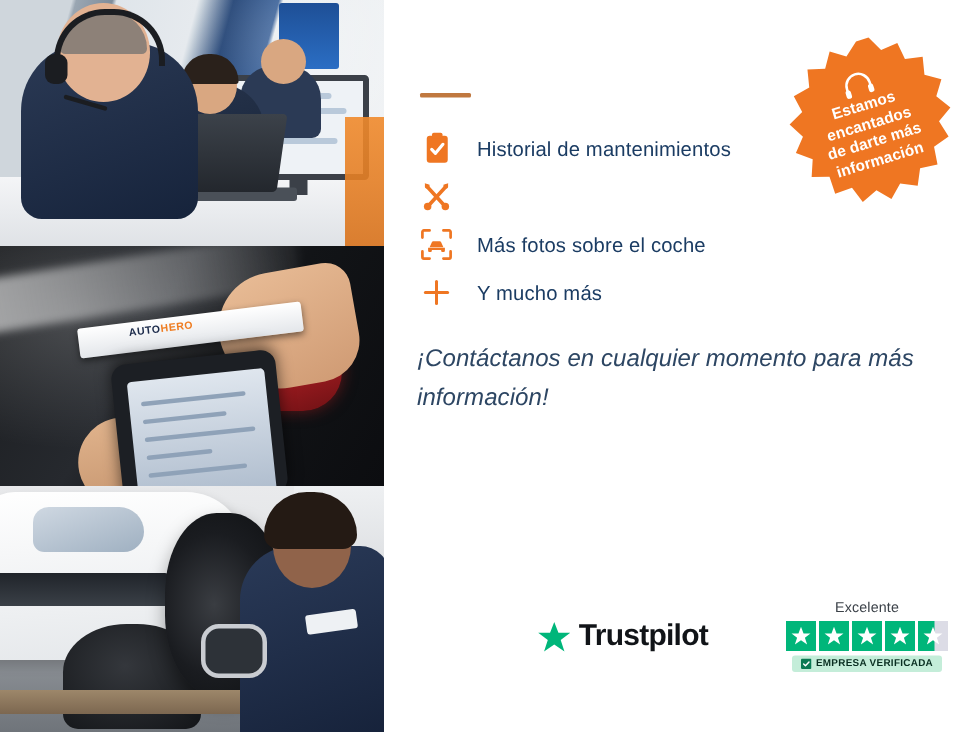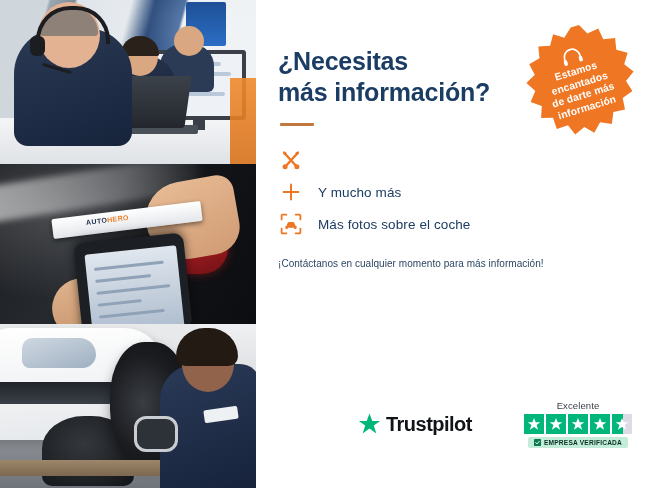--- a/index.html
+++ b/index.html
@@ -78,38 +78,38 @@
     font-size:25px;line-height:1.22;font-weight:700;color:#1b3c63;
     letter-spacing:-.2px;margin:0;max-width:230px;
   }
   .rule{width:34px;height:3px;background:#c0783f;margin:16px 0 0 2px;border-radius:1px;}
 
   .features{list-style:none;margin:18px 0 0 0;padding:0;}
   .feature{display:flex;align-items:center;height:32px;}
   .feature .ico{width:26px;height:26px;flex:0 0 26px;display:flex;align-items:center;justify-content:center;margin-right:14px;}
   .feature .txt{font-size:13.5px;color:#1b3c63;font-weight:400;letter-spacing:.1px;}
 
-  .contact{margin:16px 0 0 0;font-size:10px;line-height:1.65;color:#2d4663;letter-spacing:.05px;}
+  .contact{margin:16px 0 0 0;font-size:16px;line-height:1.65;color:#2d4663;letter-spacing:.05px;font-style:italic;}
 
   
   .badge{
     position:absolute;right:14px;top:24px;width:114px;height:114px;
     display:flex;align-items:center;justify-content:center;
   }
   .badge svg.star-shape{position:absolute;inset:0;width:114px;height:114px;}
   .badge .badge-inner{position:relative;transform:rotate(-17deg);text-align:center;width:96px;}
   .badge .headset{display:block;margin:0 auto 1px auto;}
   .badge .btxt{
     font-size:10.3px;line-height:1.22;font-weight:700;color:#ffffff;
     letter-spacing:.1px;
   }
 
   
   .tp{position:absolute;right:18px;bottom:40px;display:flex;align-items:center;gap:12px;}
-  .tp-logo{display:flex;align-items:center;gap:5px;}
+  .tp-logo{display:flex;align-items:flex-end;gap:5px;}
   .tp-logo .name{font-size:20px;font-weight:700;color:#111418;letter-spacing:-.5px;}
   .tp-right{display:flex;flex-direction:column;align-items:center;gap:3px;padding-left:40px;}
   .tp-excelente{font-size:9.5px;color:#3b4148;letter-spacing:.1px;}
   .stars{display:flex;gap:2px;}
   .star-box{width:20px;height:20px;background:#00b67a;display:flex;align-items:center;justify-content:center;position:relative;overflow:hidden;}
   .star-box.half{background:#dcdce6;}
   .star-box.half .fillhalf{position:absolute;left:0;top:0;width:55%;height:100%;background:#00b67a;}
   .star-box svg{position:relative;z-index:2;}
   .verified{
     display:flex;align-items:center;gap:3px;background:#c4edd9;
@@ -179,71 +179,77 @@
       <div class="mech"></div>
       <div class="mhead"></div>
       <div class="mhair"></div>
       <div class="logo"></div>
       <div class="glove"></div>
     </div>
   </div>
 
   <div class="content">
 
-    <h1 class="title">
-      <span>¿Necesitas</span><br>
-      <span>más información?</span>
-    </h1>
     <div class="rule"></div>
 
     <ul class="features">
 
+      <li class="feature">
+        <span class="ico">
+          <svg width="19" height="22" viewBox="0 0 19 22">
+            <rect x="2.5" y="2.5" width="14" height="18" rx="2" fill="#ef7622"></rect>
+            <rect x="6" y="0.5" width="7" height="4" rx="1.2" fill="#ef7622"></rect>
+            <path d="M5.8 11.6 L8.3 14.2 L13.3 8.2" stroke="#ffffff" stroke-width="2.1" fill="none" stroke-linecap="round" stroke-linejoin="round"></path>
+          </svg>
+        </span>
+        <span class="txt">Historial de mantenimientos</span>
+      </li>
 
       <li class="feature">
         <span class="ico">
           <svg width="22" height="22" viewBox="0 0 22 22">
             <g stroke="#ef7622" stroke-width="2.4" stroke-linecap="round" fill="none">
               <path d="M4.4 4.0 L16.4 17.2"></path>
               <path d="M17.6 4.0 L5.6 17.2"></path>
             </g>
             <path d="M3.2 2.2 l3.2 1.0 l-0.3 3.2 l-2.6 -1.0 z" fill="#ef7622"></path>
             <path d="M18.8 2.2 l-3.2 1.0 l0.3 3.2 l2.6 -1.0 z" fill="#ef7622"></path>
             <circle cx="16.9" cy="17.7" r="2.5" fill="#ef7622"></circle>
             <circle cx="5.1" cy="17.7" r="2.5" fill="#ef7622"></circle>
           </svg>
         </span>
       </li>
 
 
       <li class="feature">
         <span class="ico">
-          <svg width="20" height="20" viewBox="0 0 20 20">
-            <g stroke="#ef7622" stroke-width="2" stroke-linecap="round">
-              <path d="M10 2.6 V17.4"></path>
-              <path d="M2.6 10 H17.4"></path>
-            </g>
-          </svg>
-        </span>
-        <span class="txt">Y mucho más</span>
-      </li>
-
-      <li class="feature">
-        <span class="ico">
           <svg width="22" height="22" viewBox="0 0 22 22">
             <g stroke="#ef7622" stroke-width="1.8" fill="none" stroke-linecap="round">
               <path d="M1.6 6.4 V2.6 a1 1 0 0 1 1 -1 H6.4"></path>
               <path d="M15.6 1.6 H19.4 a1 1 0 0 1 1 1 V6.4"></path>
               <path d="M20.4 15.6 V19.4 a1 1 0 0 1 -1 1 H15.6"></path>
               <path d="M6.4 20.4 H2.6 a1 1 0 0 1 -1 -1 V15.6"></path>
             </g>
             <path d="M5.4 13.1 h11.2 v2.1 a0.8 0.8 0 0 1 -0.8 0.8 h-0.9 a0.8 0.8 0 0 1 -0.8 -0.8 v-0.5 h-6.2 v0.5 a0.8 0.8 0 0 1 -0.8 0.8 h-0.9 a0.8 0.8 0 0 1 -0.8 -0.8 z" fill="#ef7622"></path>
             <path d="M6.4 12.9 l1.5 -3.4 a1 1 0 0 1 0.9 -0.6 h4.4 a1 1 0 0 1 0.9 0.6 l1.5 3.4 z" fill="#ef7622"></path>
           </svg>
         </span>
         <span class="txt">Más fotos sobre el coche</span>
+      </li>
+
+      <li class="feature">
+        <span class="ico">
+          <svg width="20" height="20" viewBox="0 0 20 20">
+            <g stroke="#ef7622" stroke-width="2" stroke-linecap="round">
+              <path d="M10 2.6 V17.4"></path>
+              <path d="M2.6 10 H17.4"></path>
+            </g>
+          </svg>
+        </span>
+        <span class="txt">Y mucho más</span>
       </li>
     </ul>
 
     <p class="contact">
       <span>¡Contáctanos en cualquier momento para más información!</span><br>
     </p>
 
     <div class="badge">
       <svg class="star-shape" viewBox="0 0 114 114">
         <path d="M57 1 L65.4 9.4 L76.2 4.6 L81.3 15.3 L93.1 13.9 L94.3 25.8 L105.6 28.8 L102.2 40.2 L111.6 47.6 L104 56.9 L110.4 67 L100.7 73.9 L103 85.6 L91.4 88.1 L89.8 99.9 L78.1 98.3 L72.3 108.7 L62.3 102.9 L53.2 110.6 L46 101.2 L34.8 105.1 L31 93.8 L19.1 94 L19.8 82.1 L8.6 78 L13.3 67.1 L4.4 59 L12.8 50.7 L7.2 40.2 L17.5 34.3 L16.3 22.4 L28.1 21.8 L31.1 10.3 L42.3 13.7 L48.7 3.6 Z" fill="#ef7622"></path>

